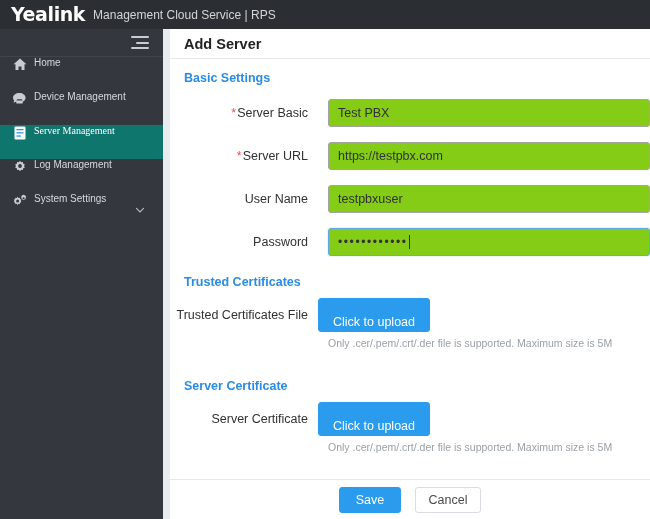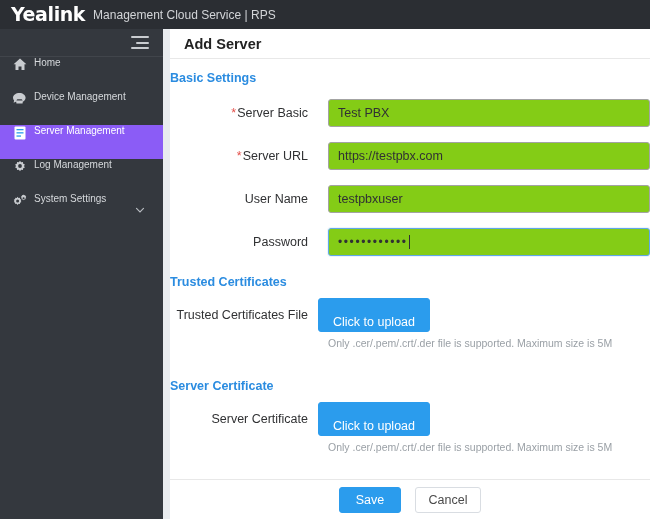--- a/index.html
+++ b/index.html
@@ -59,21 +59,21 @@
 
   .nav-item {
     height: 34px;
     display: flex; align-items: flex-start;
     padding-left: 11px;
     color: #d6d9dc;
     font-size: 10px;
     cursor: pointer;
     position: relative;
   }
-  .nav-item.active { background: #8b5cf6; color: #ffffff; }
+  .nav-item.active { background: #0f766e; color: #ffffff; font-family: Liberation Serif, serif; }
   .nav-ico {
     width: 17px; height: 15px;
     display: inline-flex; align-items: center; justify-content: center;
     margin-right: 6px; flex: none;
   }
   .nav-ico svg { display: block; }
   .nav-label { white-space: nowrap; }
   .nav-chevron {
     position: absolute; right: 18px; top: 50%;
     transform: translateY(-50%);
@@ -93,20 +93,21 @@
     padding-left: 14px;
     font-size: 14.5px;
     font-weight: bold;
     color: #222;
     border-bottom: 1px solid #e8e8e8;
   }
   .section-head {
     color: #2b8ce0;
     font-size: 12.5px;
     font-weight: bold;
+    padding-left: 14px;
     margin-top: 12px;
     margin-bottom: 6px;
   }
 
   .form-row {
     display: flex; align-items: center;
     height: 43px;
   }
   .form-label {
     width: 148px;

